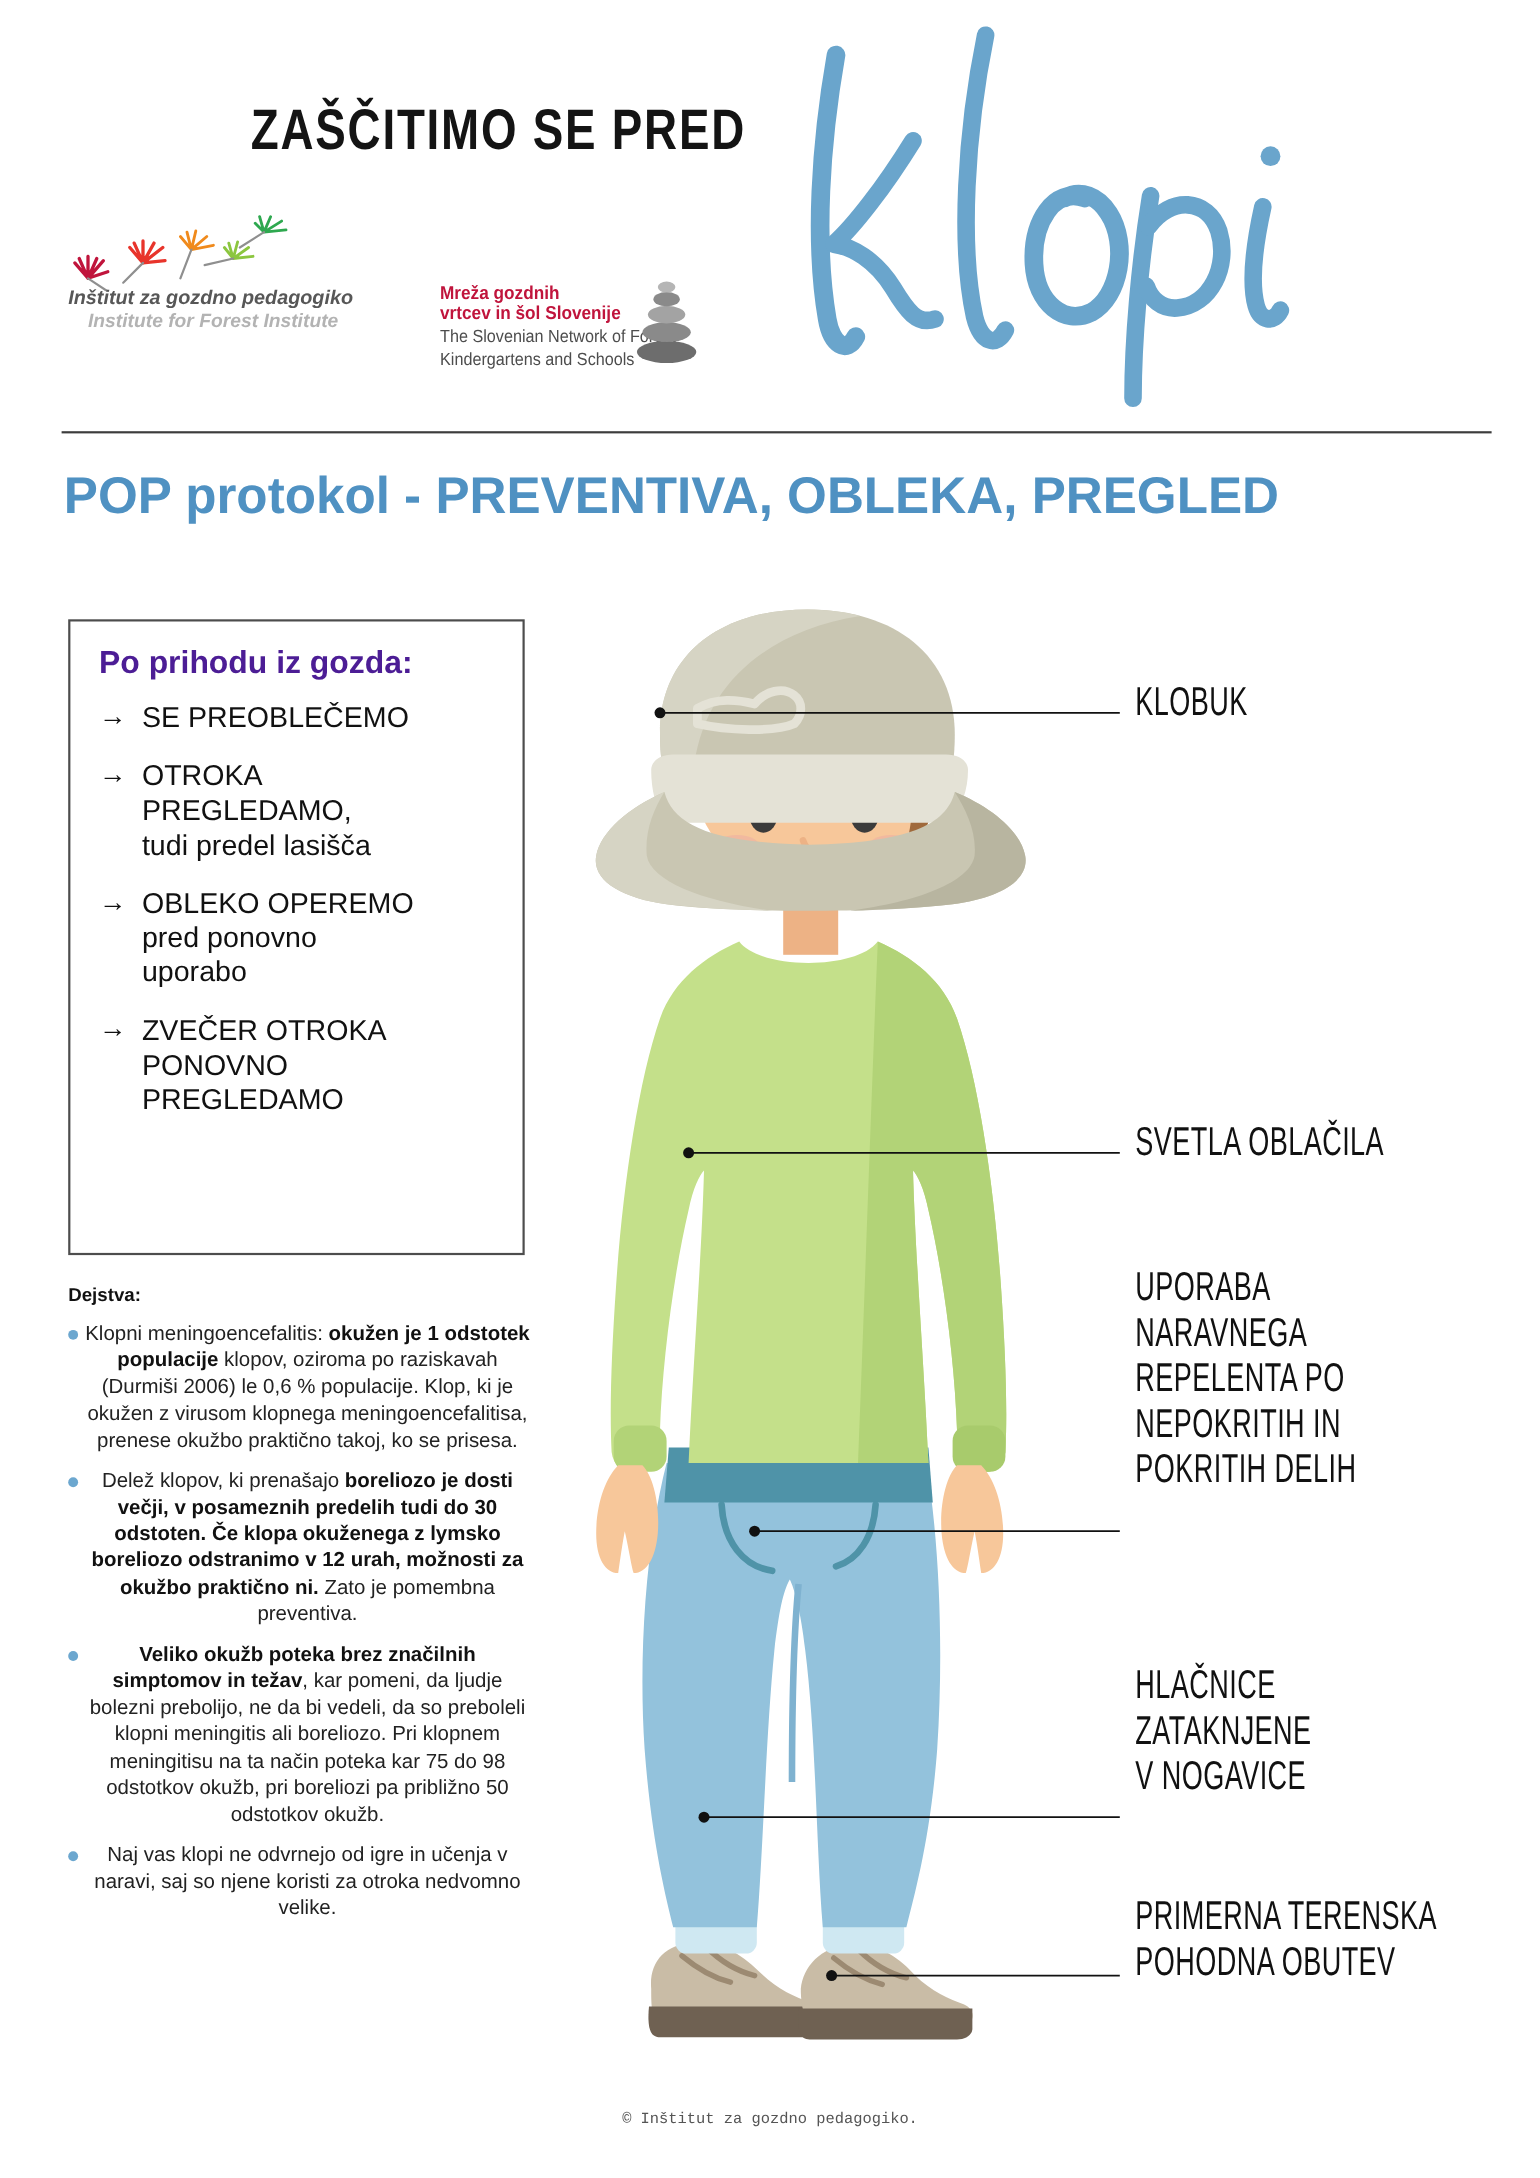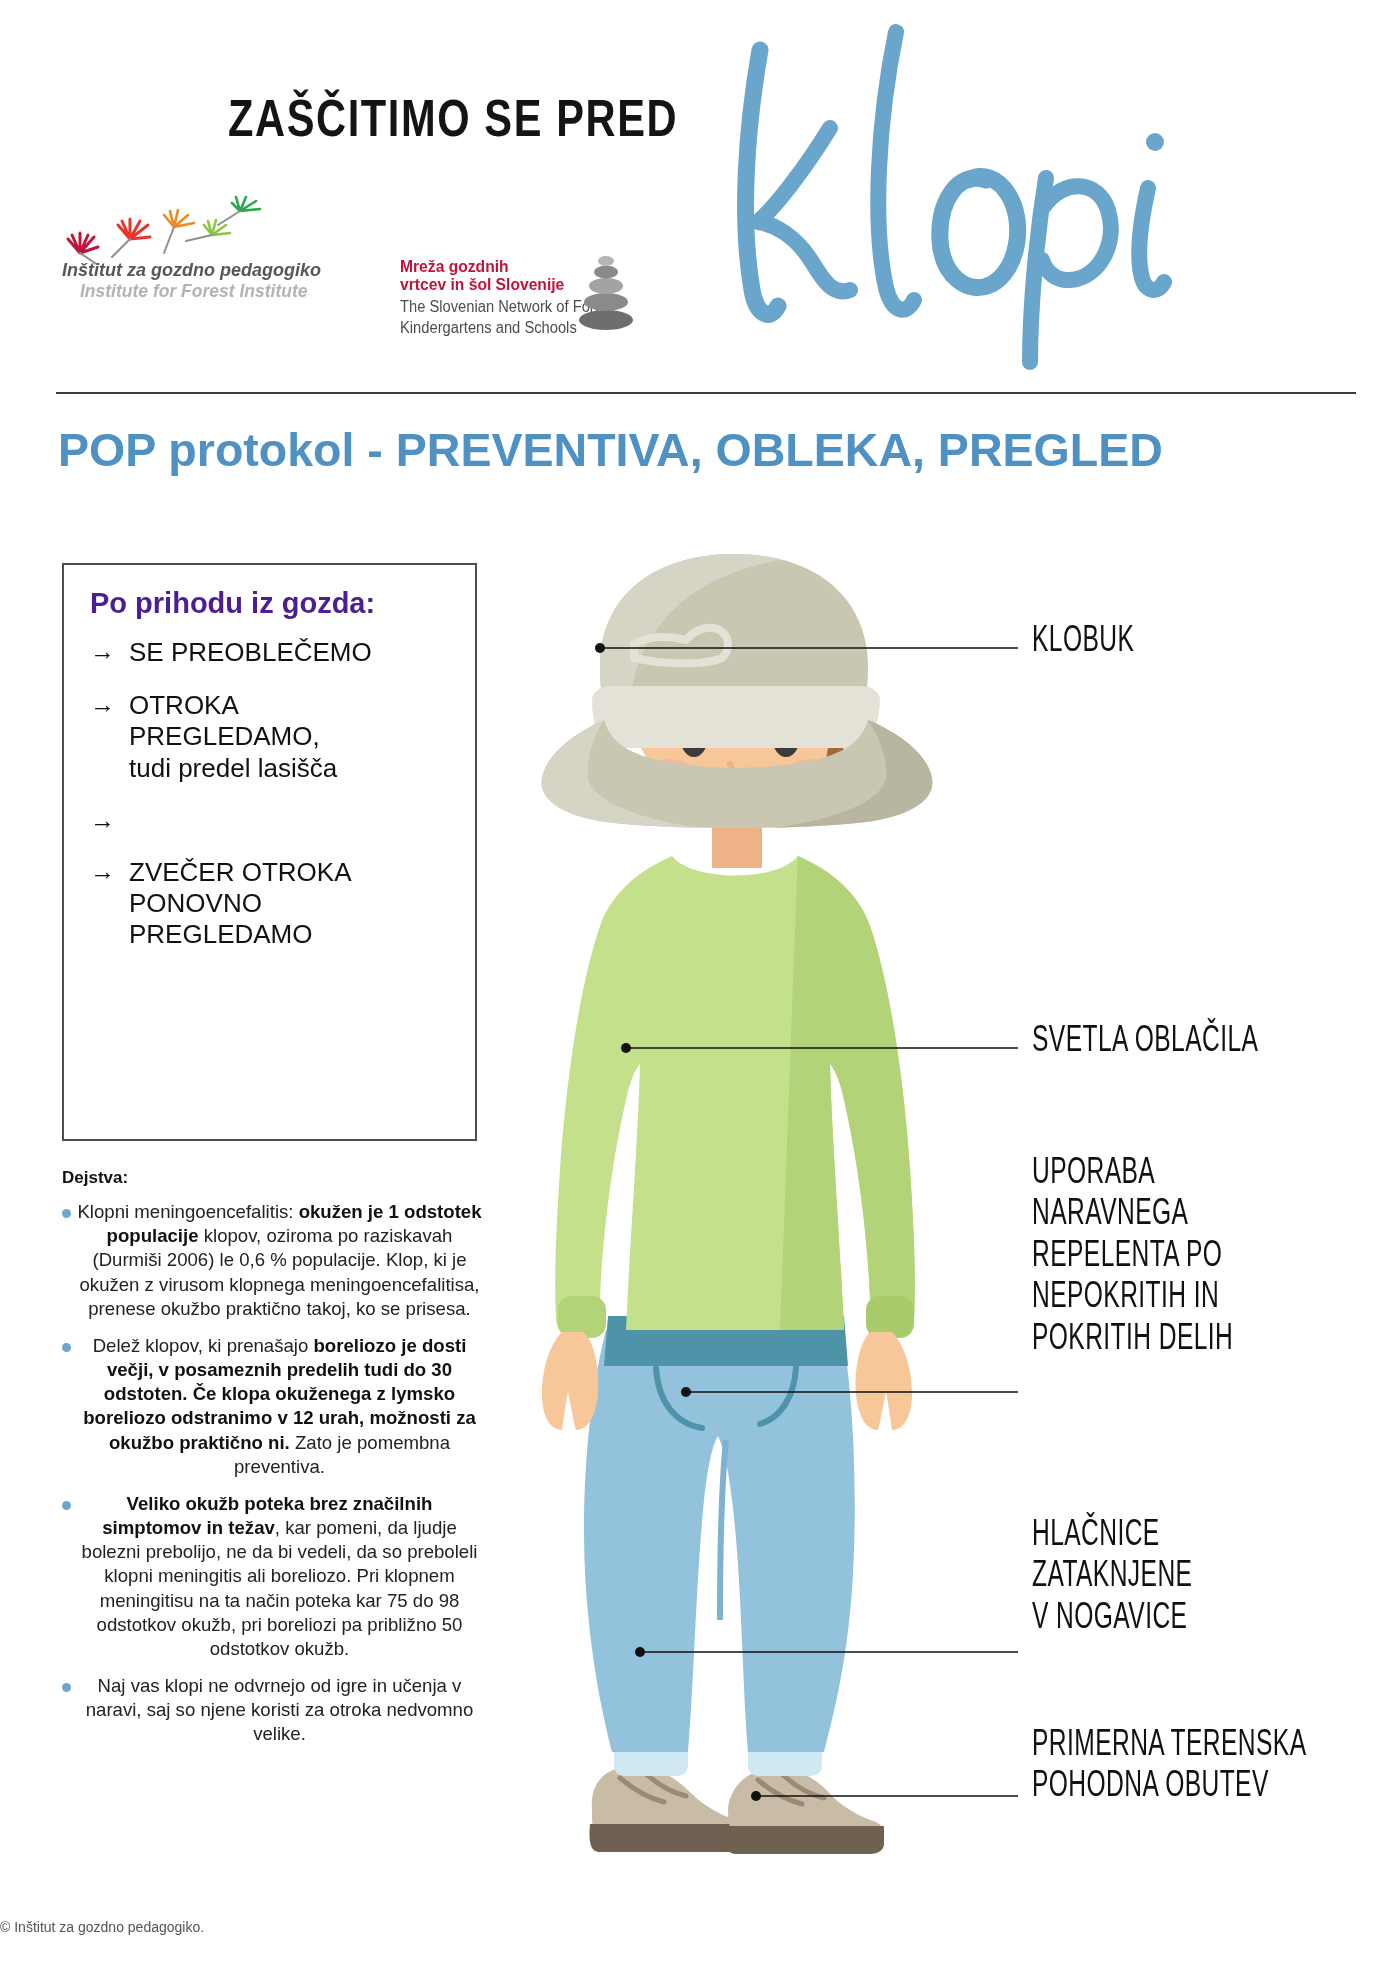--- a/index.html
+++ b/index.html
@@ -60,22 +60,22 @@
 
   .facts{position:absolute;left:62px;top:1168px;width:420px;}
   .facts .ft{font-size:17px;font-weight:700;color:#111;margin-bottom:12px;}
   .fact{display:flex;gap:6px;margin-bottom:13px;text-align:center;}
   .fact .bul{flex:0 0 auto;width:9px;height:9px;border-radius:50%;
       background:#6ca7cf;margin-top:9px;}
   .fact .body{font-size:18.6px;line-height:1.30;color:#222;}
   .fact .body b{font-weight:700;color:#111;}
 
   .footer{
-    position:absolute;left:0;right:0;top:1919px;
-    font-size:14px;color:#555;
+    position:absolute;left:0;right:0;top:1919px;text-align:center;
+    font-size:14px;color:#555;font-family:Liberation Mono, monospace;
   }
 
   
   .callout{
     position:absolute;
     font-family:"Liberation Sans Narrow","Liberation Sans",sans-serif;
     font-size:30px;font-weight:400;color:#111;letter-spacing:.5px;
     line-height:1.13;white-space:pre;
     transform:scaleX(.82) scaleY(1.22);transform-origin:left top;
   }
@@ -163,20 +163,21 @@
         <div class="step">
           <div class="arr">→</div>
           <div class="txt">SE PREOBLEČEMO</div>
         </div>
         <div class="step">
           <div class="arr">→</div>
           <div class="txt">OTROKA<br>PREGLEDAMO,<br>tudi predel lasišča</div>
         </div>
         <div class="step">
           <div class="arr">→</div>
+          <div class="txt">OBLEKO OPEREMO<br>pred ponovno<br>uporabo</div>
         </div>
         <div class="step">
           <div class="arr">→</div>
           <div class="txt">ZVEČER OTROKA<br>PONOVNO<br>PREGLEDAMO</div>
         </div>
       </div>
   </div>
 
   <div class="facts">
     <div class="ft">Dejstva:</div>

